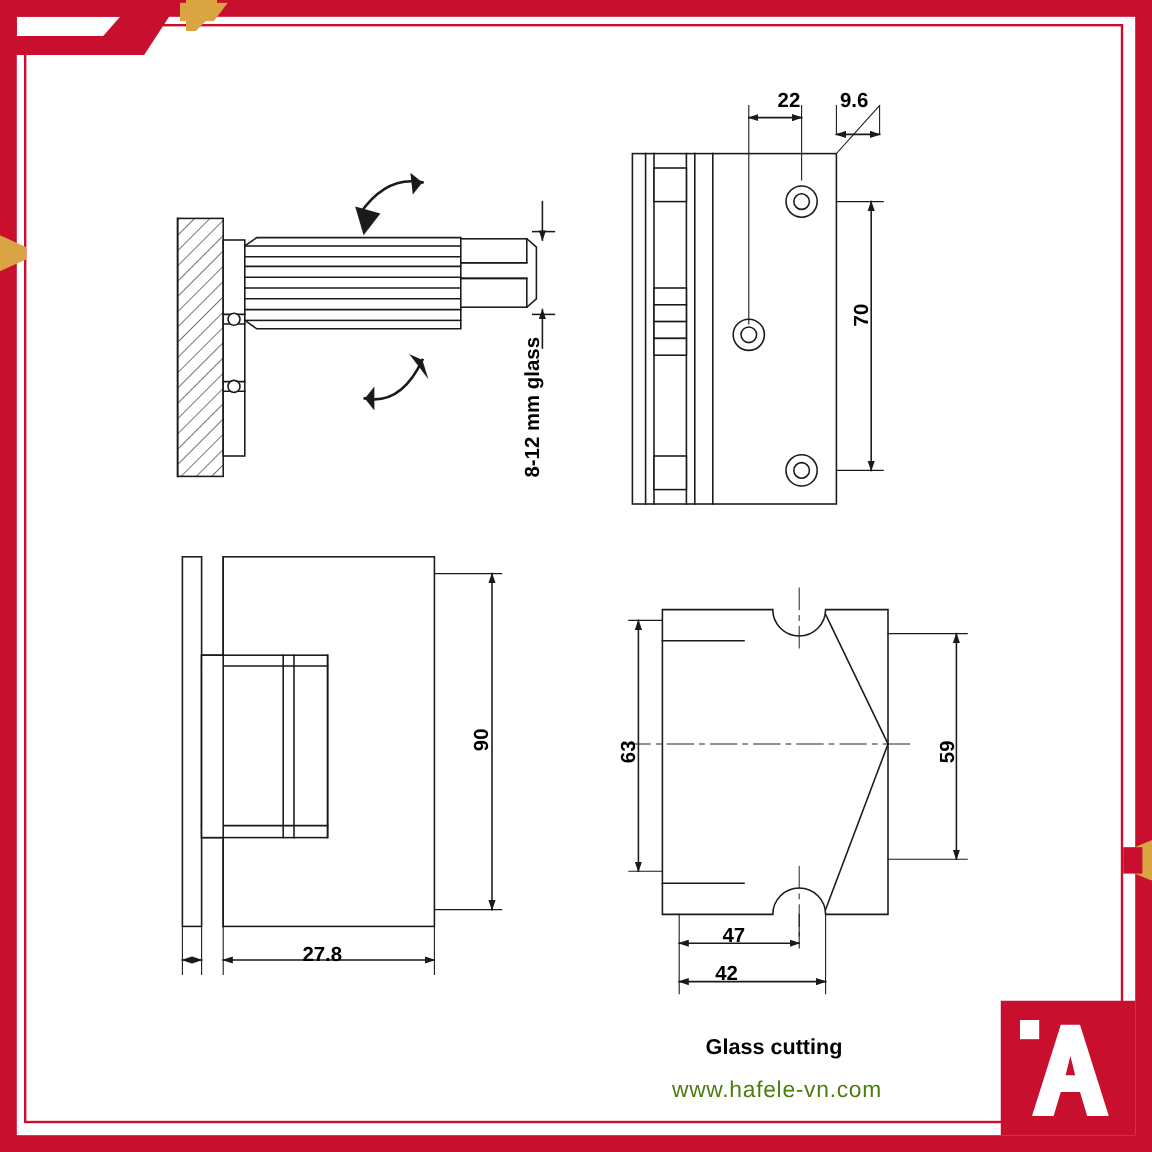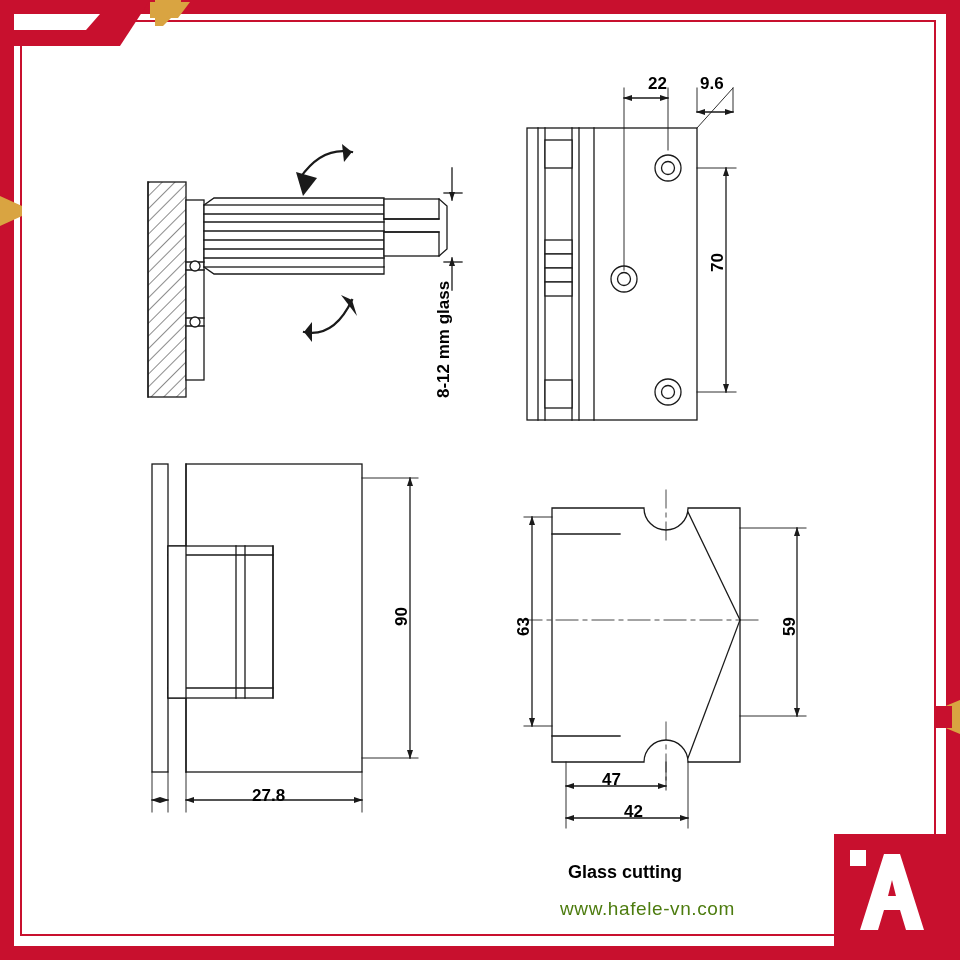--- a/index.html
+++ b/index.html
@@ -235,23 +235,23 @@
   <div class="cap" style="left:700px;top:74px;">9.6</div>
   <div class="cap" style="left:708px;top:272px;transform:rotate(-90deg);transform-origin:left top;">70</div>
   <div class="cap" style="left:434px;top:398px;transform:rotate(-90deg);transform-origin:left top;">8-12 mm glass</div>
 
   <div class="cap" style="left:392px;top:626px;transform:rotate(-90deg);transform-origin:left top;">90</div>
   <div class="cap" style="left:252px;top:786px;">27.8</div>
 
   <div class="cap" style="left:514px;top:636px;transform:rotate(-90deg);transform-origin:left top;">63</div>
   <div class="cap" style="left:780px;top:636px;transform:rotate(-90deg);transform-origin:left top;">59</div>
   <div class="cap" style="left:602px;top:770px;">47</div>
-  <div class="cap" style="left:624px;top:802px;">42</div>
-
-  <div class="cap" style="left:568px;top:862px;font-size:18px;">Glass cutting</div>
+  <div class="cap" style="left:596px;top:802px;">42</div>
+
+  <div class="cap" style="left:588px;top:862px;font-size:18px;">Glass cutting</div>
 
   <div class="wm">www.hafele-vn.com</div>
 
   <div class="logo">
     <svg width="112" height="112" viewBox="0 0 112 112">
       <rect x="0" y="0" width="112" height="112" fill="#c8102e"></rect>
       <path d="M26 96 L50 20 L66 20 L90 96 L72 96 L66 76 L50 76 L44 96 Z
                M54 62 L62 62 L58 46 Z" fill="#ffffff"></path>
       <rect x="16" y="16" width="16" height="16" fill="#ffffff"></rect>
     </svg>

